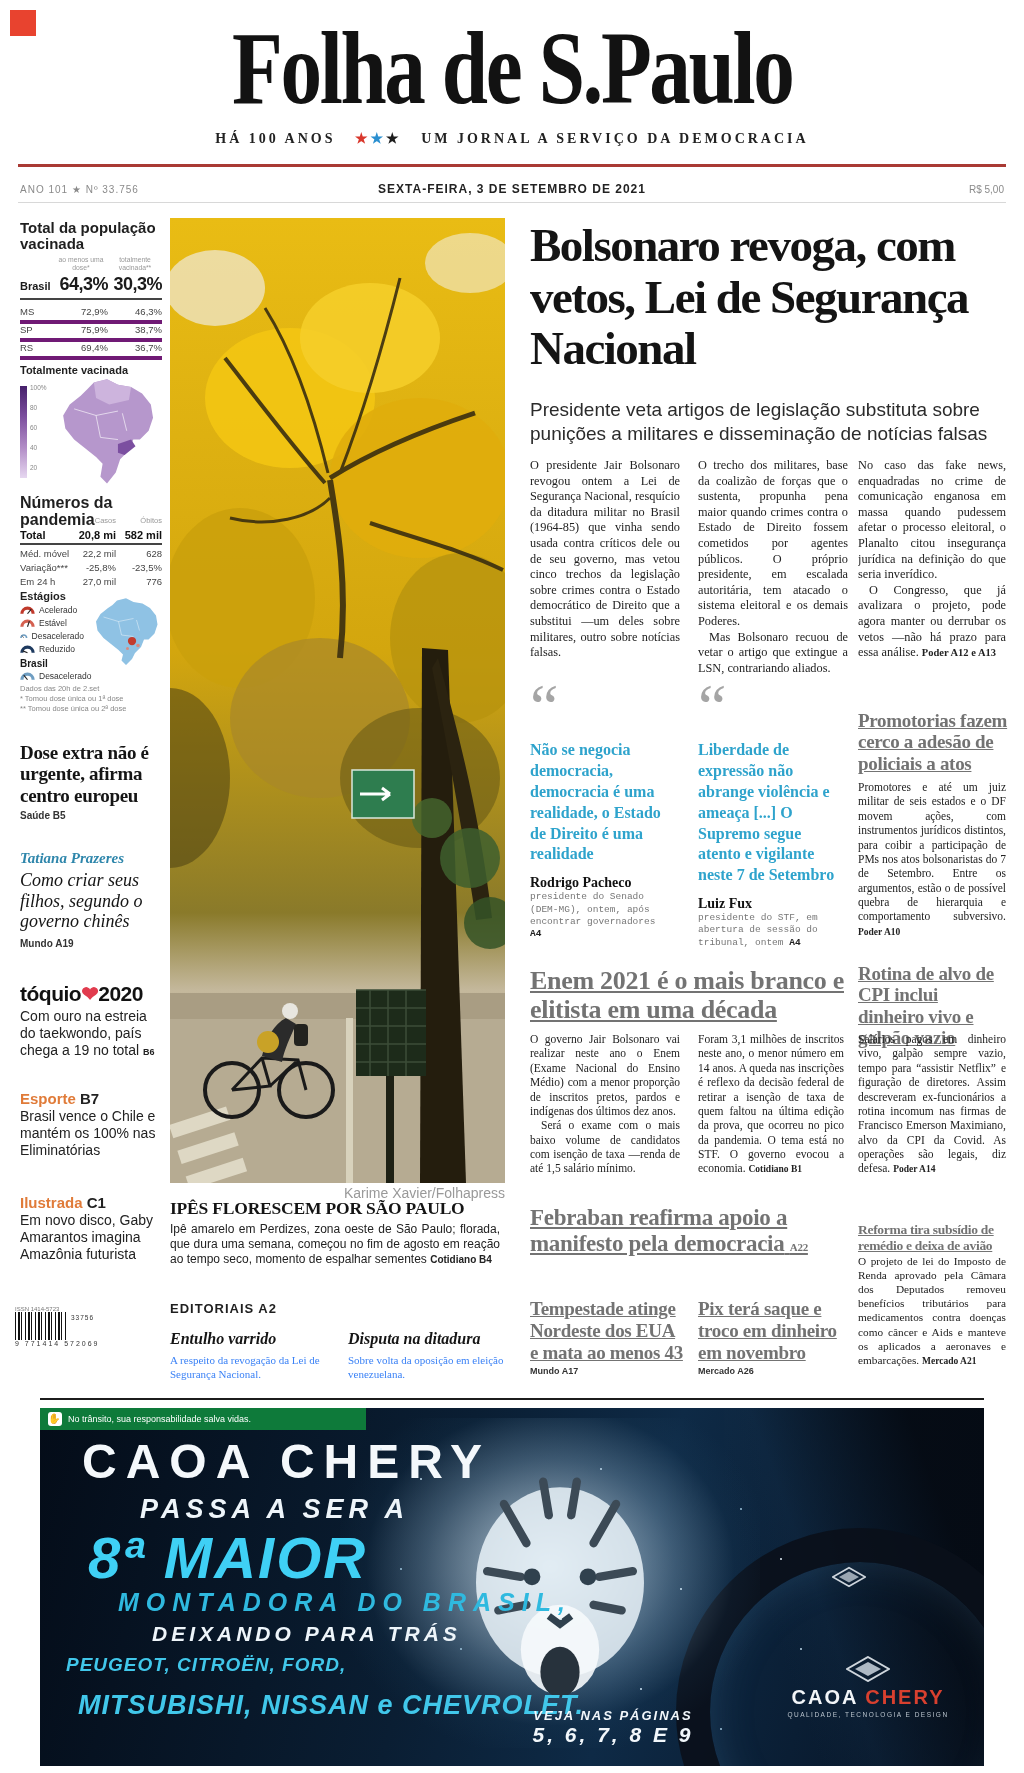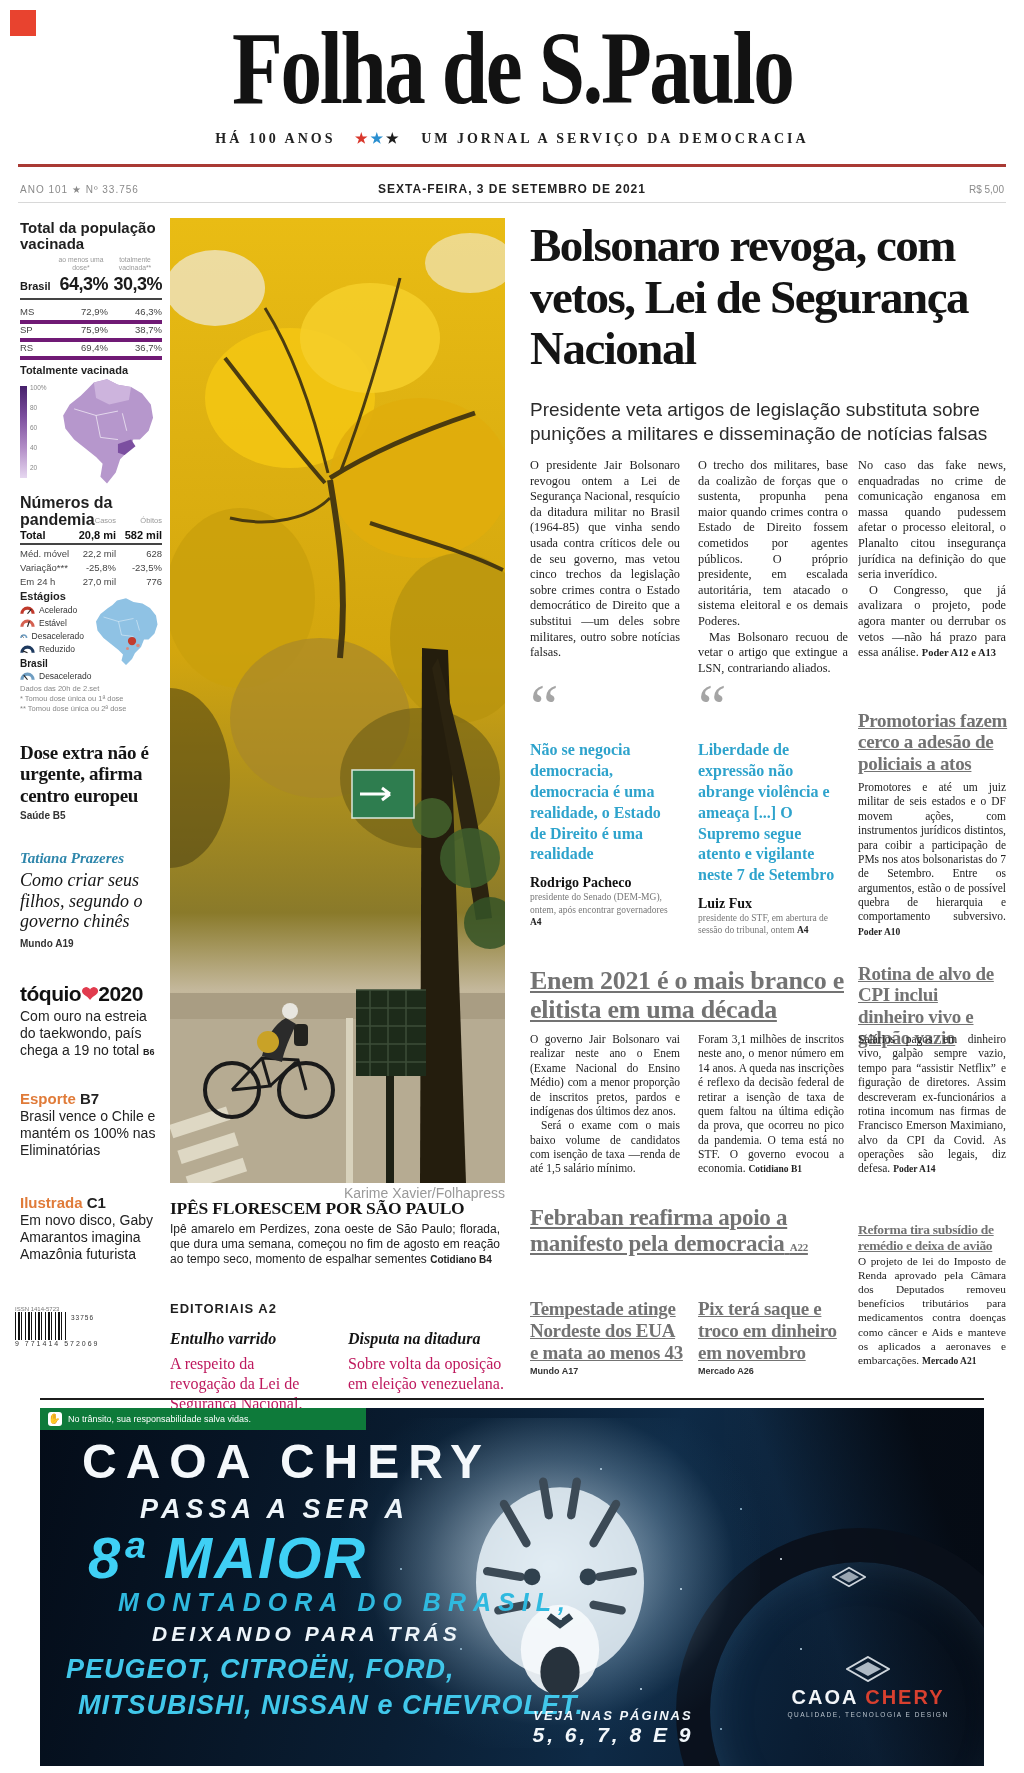--- a/index.html
+++ b/index.html
@@ -63,28 +63,28 @@
   .main-hl{left:530px;top:220px;width:480px;font-weight:bold;font-size:47px;line-height:1.1;letter-spacing:-1.5px;color:#141414;}
   .main-sub{left:530px;top:398px;width:472px;font-family:"Liberation Sans",sans-serif;font-size:19px;line-height:1.25;color:#2b2b2b;}
   .bodycol{font-size:12.3px;line-height:1.27;text-align:justify;color:#222;overflow:hidden;}
   .bodycol p{margin:0;}
   .bodycol p.p2{text-indent:11px;}
   .pref{font-weight:bold;font-size:10.5px;}
   .story-hl{font-weight:bold;color:#737373;letter-spacing:-0.3px;text-decoration:underline;}
   .qmark{font-size:64px;line-height:0.6;color:#a5a5a5;font-family:"Liberation Serif",serif;}
   .qtext{font-weight:bold;font-size:16px;line-height:1.3;color:#2ea3cc;}
   .qauthor{font-weight:bold;font-size:14px;color:#111;}
-  .qrole{font-family:Liberation Serif, serif;font-size:9.5px;line-height:1.3;color:#777;}
+  .qrole{font-family:Liberation Mono, monospace;font-size:9.5px;line-height:1.3;color:#777;}
   .small-body{font-size:11.5px;line-height:1.25;text-align:justify;color:#222;overflow:hidden;}
   .credit{font-family:"Liberation Sans",sans-serif;font-size:14px;color:#999;}
   .ipes-hl{font-weight:bold;font-size:17.5px;letter-spacing:-0.2px;color:#141414;}
   .ipes-body{font-family:"Liberation Sans",sans-serif;font-size:12px;line-height:1.25;text-align:justify;color:#222;}
   .edit-title{font-family:"Liberation Sans",sans-serif;font-weight:bold;font-size:13px;letter-spacing:1px;color:#1f1f1f;}
   .edit-item-title{font-style:italic;font-weight:bold;font-size:16px;color:#151515;}
-  .edit-item-text{font-size:16px;line-height:1.25;color:#be185d;}
+  .edit-item-text{font-size:11px;line-height:1.25;color:#3b82f6;}
   .sep-rule{left:40px;right:40px;top:1398px;height:2px;background:#1c1c1c;}
 
   
   .ad{left:40px;top:1408px;width:944px;height:358px;overflow:hidden;
       background:linear-gradient(105deg,#040c18 0%,#0a1e33 42%,#0e2a46 62%,#061222 100%);}
   .ad .glow{position:absolute;left:300px;top:10px;width:420px;height:330px;
       background:radial-gradient(ellipse at 50% 45%,rgba(215,233,245,0.85),rgba(150,185,210,0.35) 42%,rgba(40,80,110,0.12) 62%,transparent 75%);}
   .ad .spark{position:absolute;width:2px;height:2px;border-radius:50%;background:#d8ecf8;
       box-shadow:40px 30px 0 #bcd9ea,120px 90px 0 #cfe6f5,220px 20px 0 #bcd9ea,300px 140px 0 #cfe6f5,
                  360px 60px 0 #9cc3da,260px 240px 0 #cfe6f5,80px 200px 0 #9cc3da,420px 200px 0 #bcd9ea,
@@ -93,21 +93,21 @@
             letter-spacing:9px;color:#f4f8fb;}
   .ad-l1{left:100px;top:86px;font-family:"Liberation Sans",sans-serif;font-weight:bold;font-style:italic;
          font-size:27px;letter-spacing:5px;color:#eef5fa;}
   .ad-l2{left:48px;top:116px;font-family:"Liberation Sans",sans-serif;font-weight:bold;font-style:italic;
          font-size:58px;letter-spacing:2px;color:#3fd0f5;}
   .ad-l3{left:78px;top:180px;font-family:Liberation Sans, sans-serif;font-weight:bold;font-style:italic;
          font-size:25px;letter-spacing:7px;color:#2fb9df;}
   .ad-l4{left:112px;top:214px;font-family:"Liberation Sans",sans-serif;font-weight:bold;font-style:italic;
          font-size:21px;letter-spacing:4px;color:#eef5fa;}
   .ad-l5{left:26px;top:246px;font-family:"Liberation Sans",sans-serif;font-weight:bold;font-style:italic;
-         font-size:27px;letter-spacing:1px;color:#41c7ea;}
+         font-size:19px;letter-spacing:1px;color:#41c7ea;}
   .ad-l6{left:38px;top:282px;font-family:"Liberation Sans",sans-serif;font-weight:bold;font-style:italic;
          font-size:27px;letter-spacing:1px;color:#41c7ea;}
   .ad-veja{left:468px;top:300px;width:210px;text-align:center;color:#f2f7fb;font-family:"Liberation Sans",sans-serif;font-style:italic;font-weight:bold;}
   .ad-veja .a{font-size:13px;letter-spacing:2px;}
   .ad-veja .b{font-size:21px;letter-spacing:3px;}
   .ad-logo{right:26px;top:248px;width:180px;text-align:center;font-family:"Liberation Sans",sans-serif;}
   .ad-logo .nm{font-weight:bold;font-size:20px;letter-spacing:2px;color:#f2f5f8;}
   .ad-logo .nm .chery{color:#d8402f;}
   .ad-logo .tag{font-size:6.5px;letter-spacing:1.5px;color:#b9c3cc;margin-top:2px;}
   .ad-green{left:14px;bottom:10px;height:22px;width:310px;background:#0e7a3a;display:flex;align-items:center;

